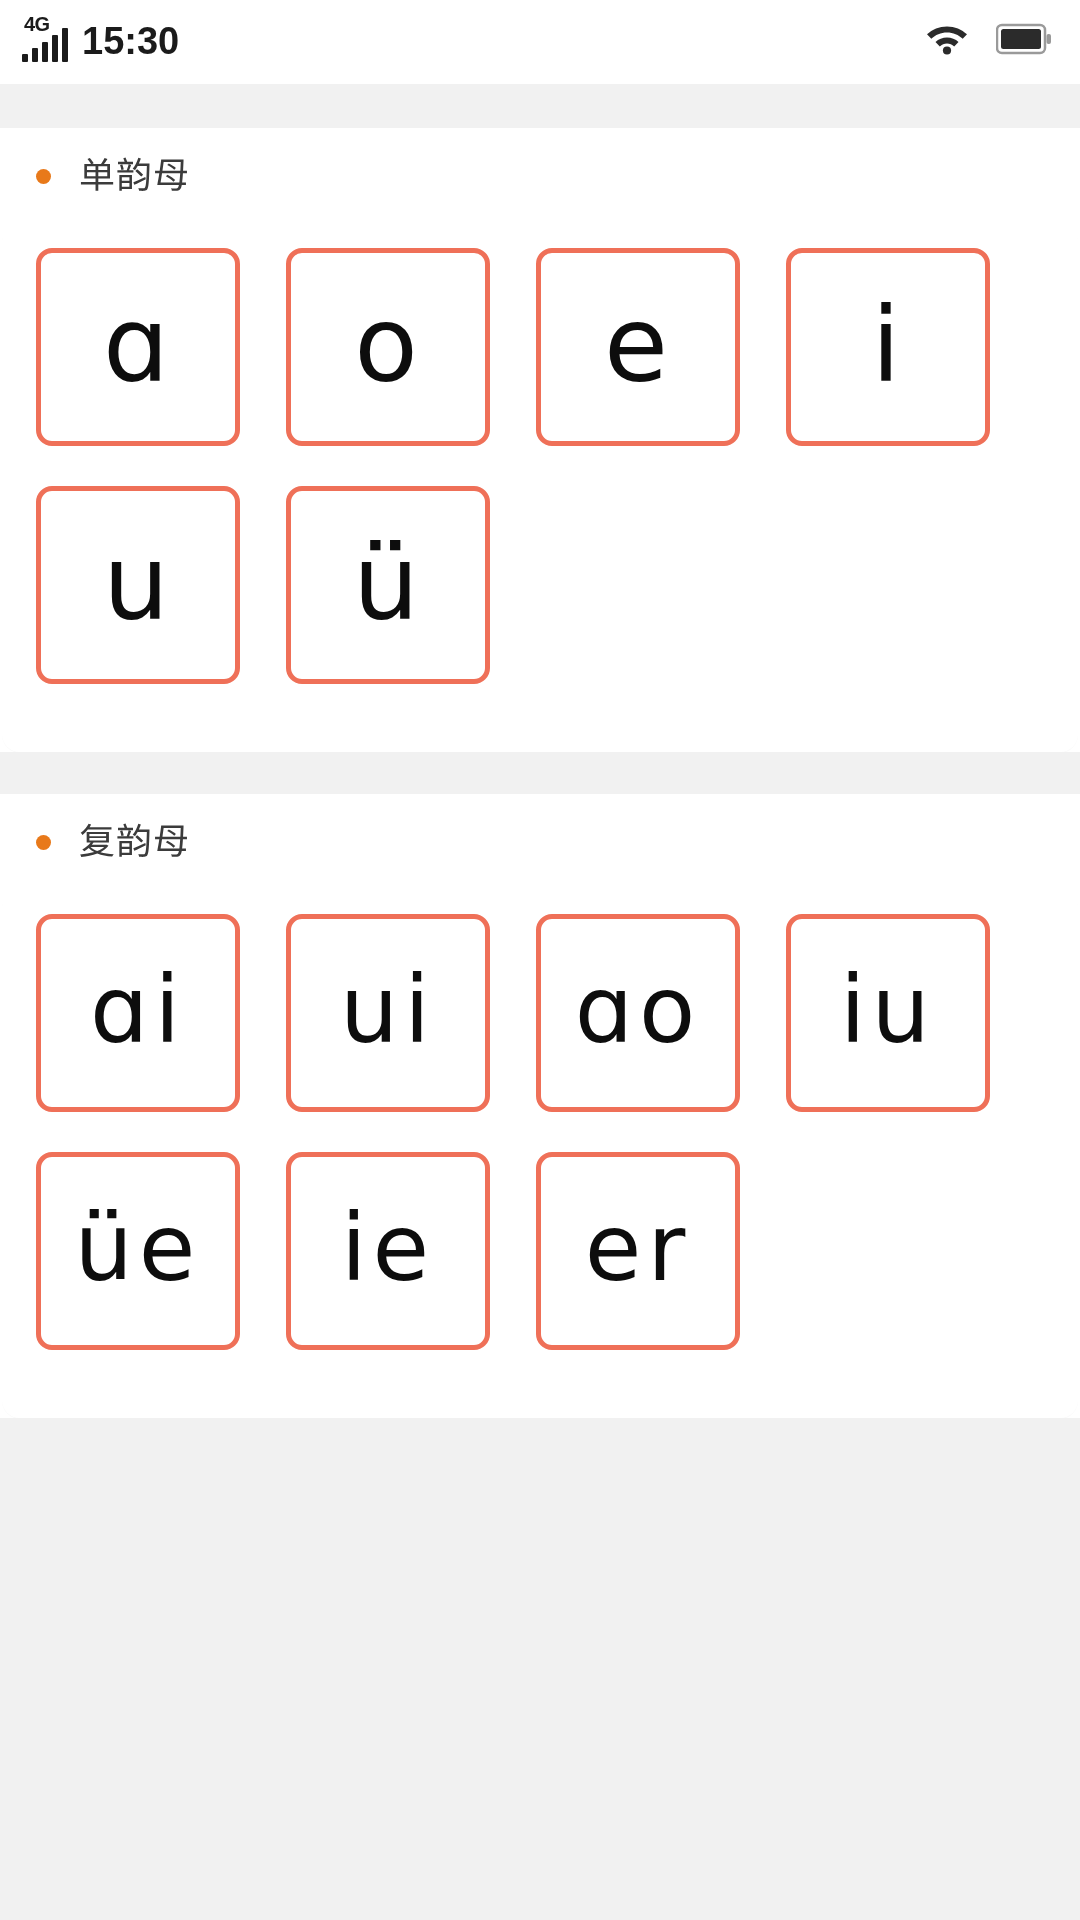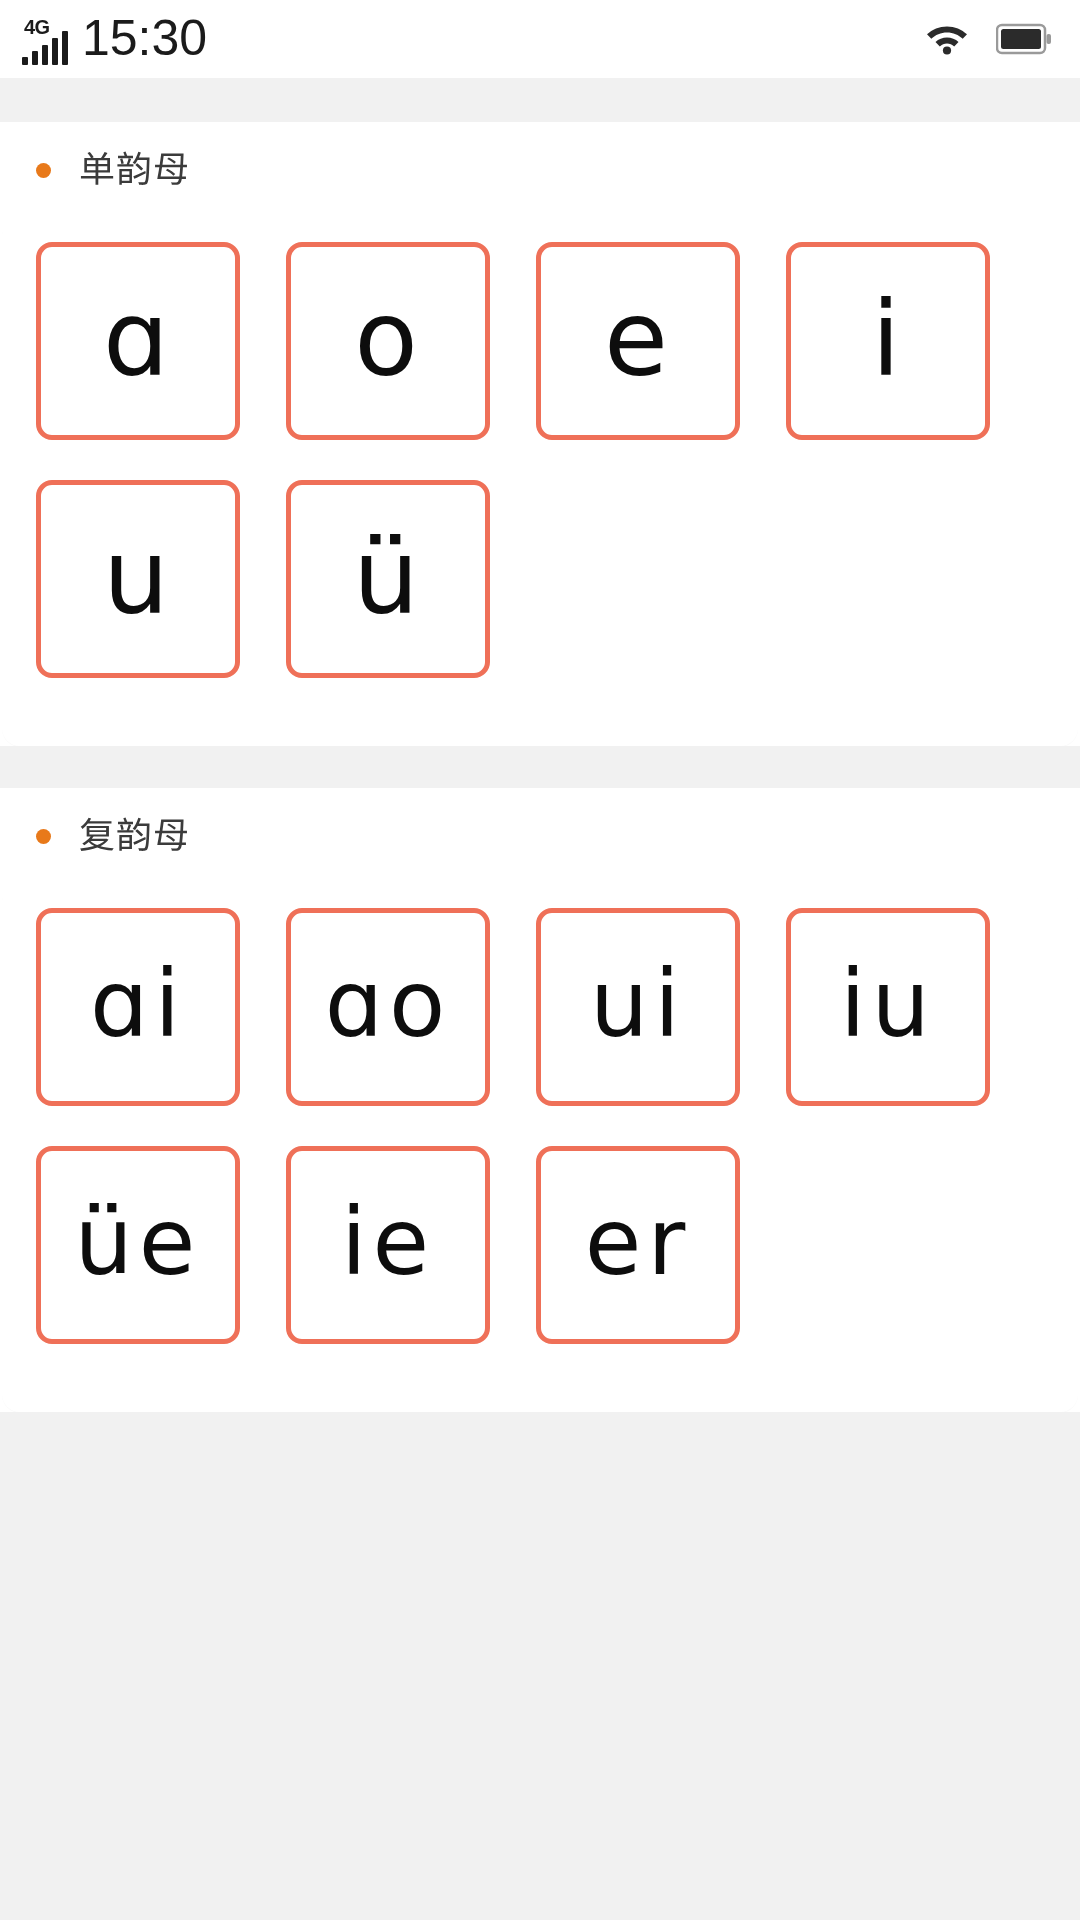--- a/index.html
+++ b/index.html
@@ -13,20 +13,21 @@
     font-family: "Liberation Sans", "DejaVu Sans", sans-serif;
   }
 
   .phone {
     position: relative;
     width: 1080px;
     height: 1920px;
     background: #ffffff;
     display: flex;
     flex-direction: column;
+    gap: 6px;
   }
 
   
   .status-bar {
     height: 78px;
     flex: 0 0 78px;
     background: #ffffff;
     display: flex;
     align-items: center;
     padding: 0 28px 0 22px;
@@ -66,22 +67,22 @@
     background: #1b1b1b;
     border-radius: 1px;
   }
   .bars i:nth-child(1) { height: 8px; }
   .bars i:nth-child(2) { height: 14px; }
   .bars i:nth-child(3) { height: 20px; }
   .bars i:nth-child(4) { height: 27px; }
   .bars i:nth-child(5) { height: 34px; }
 
   .clock {
-    font-size: 50px;
-    font-weight: 400;
+    font-size: 38px;
+    font-weight: 700;
     line-height: 1;
     letter-spacing: 0px;
     padding-bottom: 2px;
   }
 
   .status-spacer { flex: 1 1 auto; }
 
   .status-right {
     display: flex;
     align-items: center;
@@ -331,24 +332,24 @@
       <div class="section-header">
         <span class="bullet"></span>
         <span class="section-title">复韵母</span>
       </div>
       <div class="card-panel">
         <div class="card-grid">
           <div class="card">
               <span class="card-label len2">ɑi</span>
             </div>
           <div class="card">
+              <span class="card-label len2">ui</span>
+            </div>
+          <div class="card">
               <span class="card-label len2">ɑo</span>
-            </div>
-          <div class="card">
-              <span class="card-label len2">ui</span>
             </div>
           <div class="card">
               <span class="card-label len2">iu</span>
             </div>
           <div class="card">
               <span class="card-label len2">üe</span>
             </div>
           <div class="card">
               <span class="card-label len2">ie</span>
             </div>

